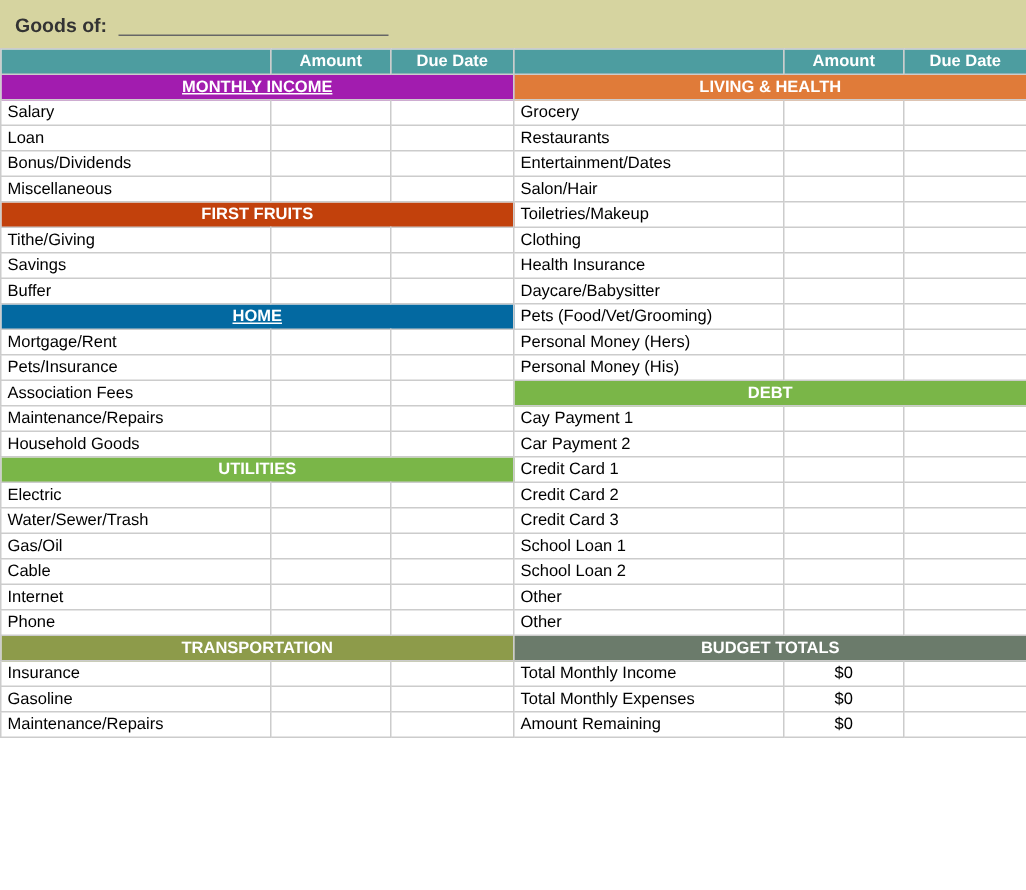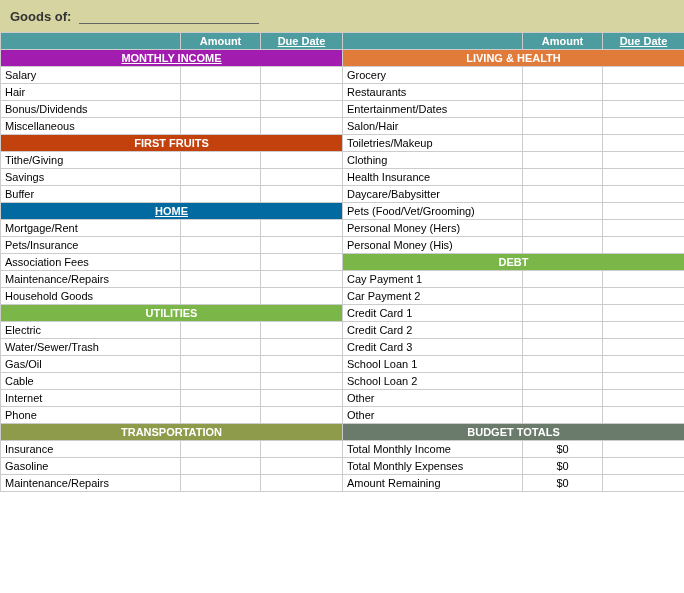--- a/index.html
+++ b/index.html
@@ -26,21 +26,21 @@
       border: 1px solid #ccc;
       padding: 2px 4px;
       font-size: 11px;
     }
     table.budget .sh-cell {
       text-align: center;
       font-weight: bold;
       color: white;
     }
     table.budget .amount-col { width: 80px; text-align: center; }
-    table.budget .date-col { width: 80px; text-align: center; text-decoration: underline; }
+    table.budget .date-col { width: 80px; text-align: center; }
     table.budget .label-col { }
     table.budget .header-col {
       background: #4d9da0;
       color: white;
       font-weight: bold;
       text-align: center;
     }
   </style>
 </head>
 <body>
@@ -78,21 +78,21 @@
         </tr>
         <tr>
           <td class="label-col">Salary</td>
           <td class="amount-col"><input type="text" style="border: none; width: 100%; font-size: 11px; background: transparent;"></td>
           <td class="date-col"><input type="text" style="border: none; width: 100%; font-size: 11px; background: transparent;"></td>
           <td class="label-col">Grocery</td>
           <td class="amount-col"><input type="text" style="border: none; width: 100%; font-size: 11px; background: transparent;"></td>
           <td class="date-col"><input type="text" style="border: none; width: 100%; font-size: 11px; background: transparent;"></td>
         </tr>
         <tr>
-          <td class="label-col">Hair</td>
+          <td class="label-col">Loan</td>
           <td class="amount-col"><input type="text" style="border: none; width: 100%; font-size: 11px; background: transparent;"></td>
           <td class="date-col"><input type="text" style="border: none; width: 100%; font-size: 11px; background: transparent;"></td>
           <td class="label-col">Restaurants</td>
           <td class="amount-col"><input type="text" style="border: none; width: 100%; font-size: 11px; background: transparent;"></td>
           <td class="date-col"><input type="text" style="border: none; width: 100%; font-size: 11px; background: transparent;"></td>
         </tr>
         <tr>
           <td class="label-col">Bonus/Dividends</td>
           <td class="amount-col"><input type="text" style="border: none; width: 100%; font-size: 11px; background: transparent;"></td>
           <td class="date-col"><input type="text" style="border: none; width: 100%; font-size: 11px; background: transparent;"></td>

